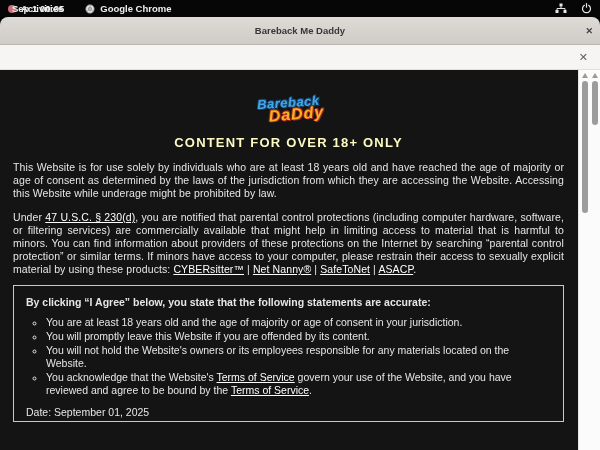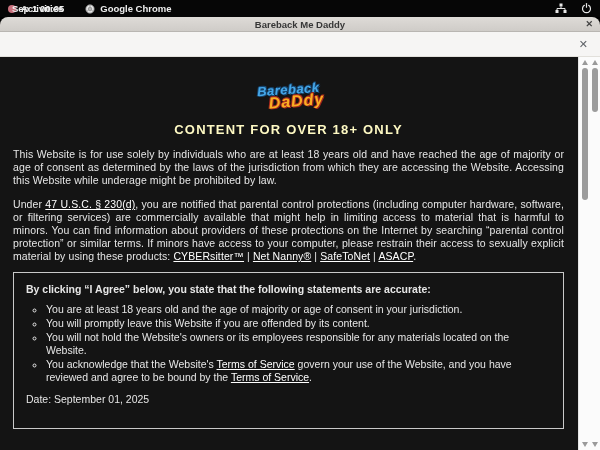--- a/index.html
+++ b/index.html
@@ -14,21 +14,21 @@
   }
   .topbar .group { display: flex; align-items: center; gap: 5px; margin-right: 22px; }
   .dot-activities { width: 8px; height: 8px; border-radius: 50%; background: #c9707c; display: inline-block; }
   .chrome-ico { width: 10px; height: 10px; display: inline-block; }
   .clock { position: absolute; left: 12px; right: 0; text-align: left; pointer-events: none; }
   .top-right { margin-left: auto; display: flex; align-items: center; gap: 14px; }
   .top-right svg { display: block; }
 
   
   .titlebar {
-    height: 15px; background: linear-gradient(#dedbd7, #cfccc8);
+    height: 28px; background: linear-gradient(#dedbd7, #cfccc8);
     border-top-left-radius: 8px; border-top-right-radius: 8px;
     border-bottom: 1px solid #b9b6b2;
     display: flex; align-items: center; justify-content: center;
     font-size: 9.5px; font-weight: bold; color: #373737; position: relative;
   }
   .titlebar .close-x {
     position: absolute; right: 7px; top: 0; bottom: 0; display: flex; align-items: center;
     font-size: 9px; font-weight: bold; color: #444; cursor: default;
   }
 
@@ -66,21 +66,21 @@
     color: #fef9c3; margin-top: 5px;
   }
 
   .para {
     font-size: 10.5px; line-height: 13px; text-align: justify; color: #e6e6e6;
     margin-top: 11px; letter-spacing: .1px;
   }
   .para a, .agreement a { color: #ffffff; text-decoration: underline; text-align: right; }
 
   .agreement {
-    margin-top: 9px; border: 1px solid #c9c9c9; padding: 10px 12px 22px;
+    margin-top: 9px; border: 1px solid #c9c9c9; padding: 10px 12px 2px;
     font-size: 10.5px; line-height: 13px; color: #e6e6e6;
   }
   .agreement .intro, .agreement .outro { font-weight: bold; }
   .agreement ul { list-style-type: circle; padding-left: 20px; margin-top: 7px; }
   .agreement li { margin-top: 1px; }
   .agreement .outro { margin-top: 7px; }
   .agreement .dateline { margin-top: 9px; }
 
   
   .scroll-strip {

